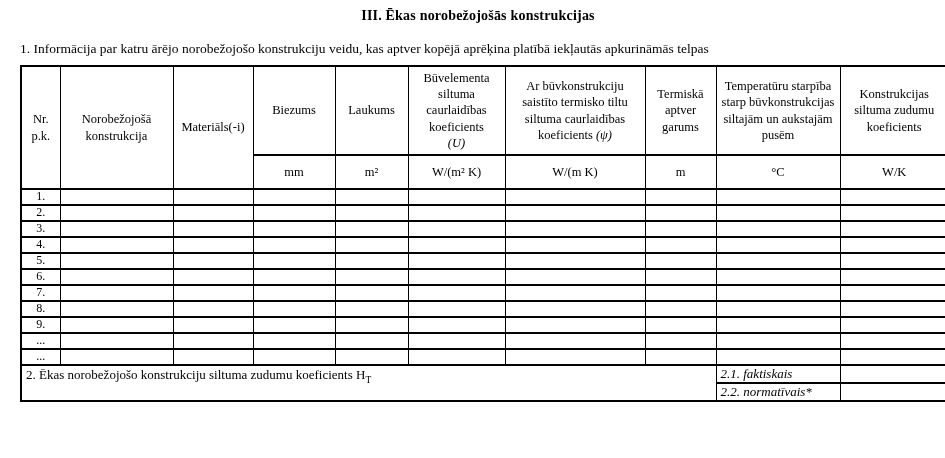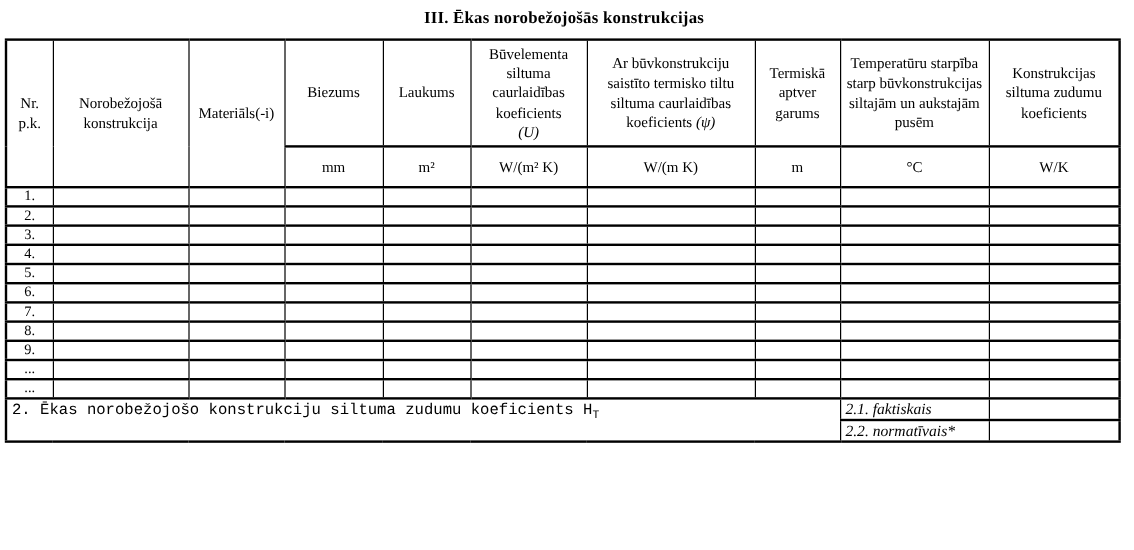--- a/index.html
+++ b/index.html
@@ -5,21 +5,21 @@
   * { box-sizing: border-box; }
   html, body {
     margin: 0; padding: 0;
     background: #ffffff;
     color: #000000;
     font-family: "Liberation Serif", "DejaVu Serif", serif;
   }
   .page {
     width: 945px;
     height: 458px;
-    padding: 5px 9px 0 4px;
+    padding: 5px 9px 0 20px;
     overflow: hidden;
   }
   .doc-title {
     font-size: 14px;
     font-weight: bold;
     text-align: center;
     margin: 3px 0 0 0;
     letter-spacing: 0.2px;
   }
   .intro {
@@ -57,21 +57,20 @@
   td.row-num { text-align: center; }
   .form-table tfoot td {
     font-size: 13px;
     height: 18px;
     line-height: 1.2;
   }
   td.summary-label {
     text-align: left;
     vertical-align: top;
     padding: 1px 4px;
-    font-family: Liberation Mono, monospace;
   }
   td.sub-label {
     text-align: left;
     padding: 0 4px;
     font-style: italic;
   }
   sub { font-size: 9.5px; }
   .note {
     font-size: 12px;
     text-align: justify;
@@ -80,20 +79,21 @@
   }
   i { font-style: italic; }
 </style>
 </head>
 <body>
 
 <div class="page">
 
   <div class="doc-title">III. Ēkas norobežojošās konstrukcijas</div>
 
+  <div class="intro">1. Informācija par katru ārējo norobežojošo konstrukciju veidu, kas aptver kopējā aprēķina platībā iekļautās apkurināmās telpas</div>
 
   <table class="form-table">
     <colgroup>
       <col style="width:39px">
         <col style="width:113px">
         <col style="width:80px">
       <col style="width:82px">
         <col style="width:73px">
         <col style="width:97px">
       <col style="width:140px">

